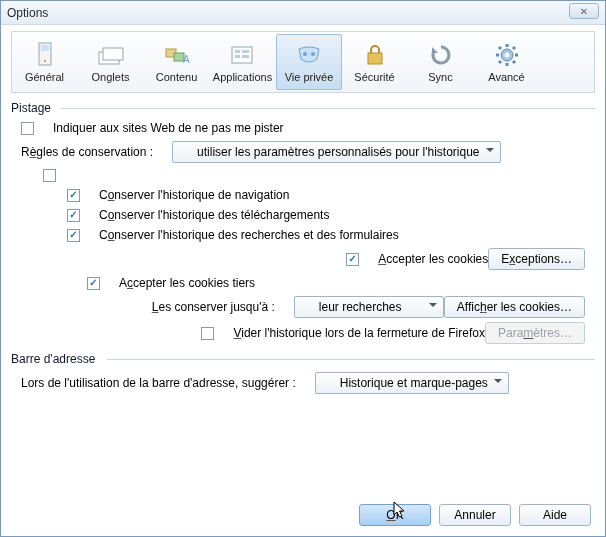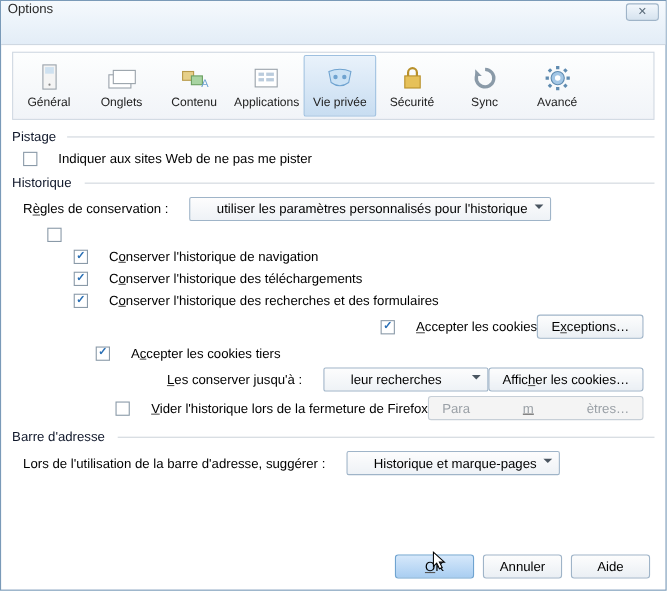--- a/index.html
+++ b/index.html
@@ -13,24 +13,25 @@
     overflow: hidden;
   }
   .window {
     width: 606px;
     height: 537px;
     background: #fff;
     border: 1px solid #7a9ab8;
     position: relative;
   }
   .titlebar {
-    height: 40px;
+    height: 24px;
     background: linear-gradient(#f5f9fd,#e3edf7);
     border-bottom: 1px solid #cfd8e2;
     display: flex;
+    align-items: center;
     padding: 0 6px;
     position: relative;
   }
   .titlebar-title { font-size: 12px; color: #2b2b2b; }
   .close-btn {
     position: absolute;
     right: 6px; top: 2px;
     width: 30px; height: 16px;
     border: 1px solid #9fb4c8;
     border-radius: 3px;
@@ -117,21 +118,21 @@
   }
   .btn {
     height:22px;
     border:1px solid #9fb4c8;
     background: linear-gradient(#fdfdfd,#eaeff4);
     border-radius:3px;
     padding: 0 12px;
     font-size:12px;
     display:inline-flex;align-items:center;justify-content:center;
   }
-  .btn.disabled { color:#9aa0a6; border-color:#c7cfd7; background:#f4f4f4;gap:48px; }
+  .btn.disabled { color:#9aa0a6; border-color:#c7cfd7; background:#f4f4f4; }
   .btn.primary {
     background: linear-gradient(#d6e8fb,#a9cef1);
     border-color:#6fa3d0;
   }
   .indent-1 { margin-left: 32px; }
   .indent-2 { margin-left: 56px; }
   .indent-3 { margin-left: 76px; }
   .row-between { display:flex; align-items:center; justify-content:flex-end; margin:4px 10px 4px 0;}
   .underline-key { text-decoration: underline; text-decoration-color:#555; }
   .footer {
@@ -247,21 +248,20 @@
         <span>Avancé</span>
       </div>
     </div>
 
     <div class="section-label" style="--lw:50px">Pistage</div>
     <div class="field-row">
       <span class="chk"></span>
       <span>Indiquer aux sites Web de ne pas me pister</span>
     </div>
 
-    <div class="section-label" style="--lw:66px">Historique</div>
 
     <div class="field-row">
       <span><span>R</span><span class="underline-key">è</span><span>gles de conservation :</span></span>
       <span class="dropdown" style="min-width:290px">utiliser les paramètres personnalisés pour l'historique</span>
     </div>
 
     <div class="field-row indent-1">
       <span class="chk"></span>
     </div>
 

